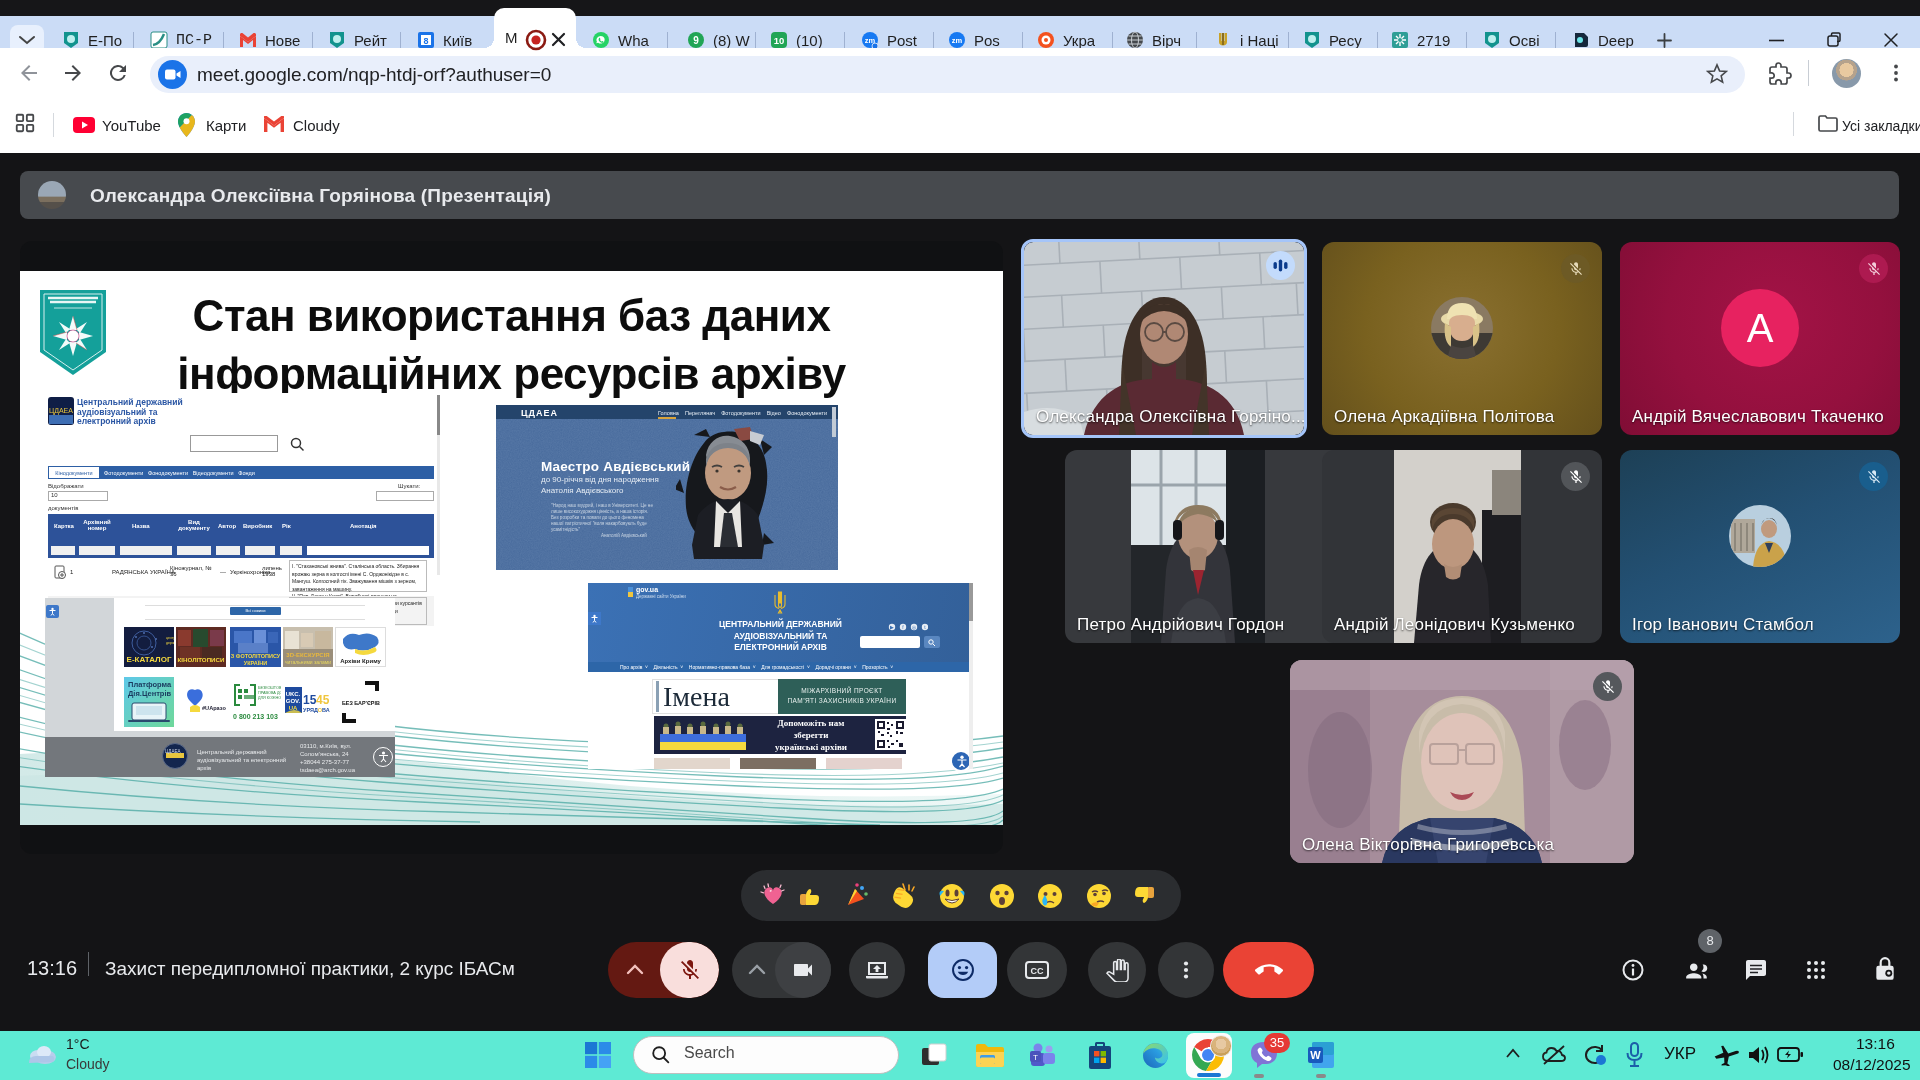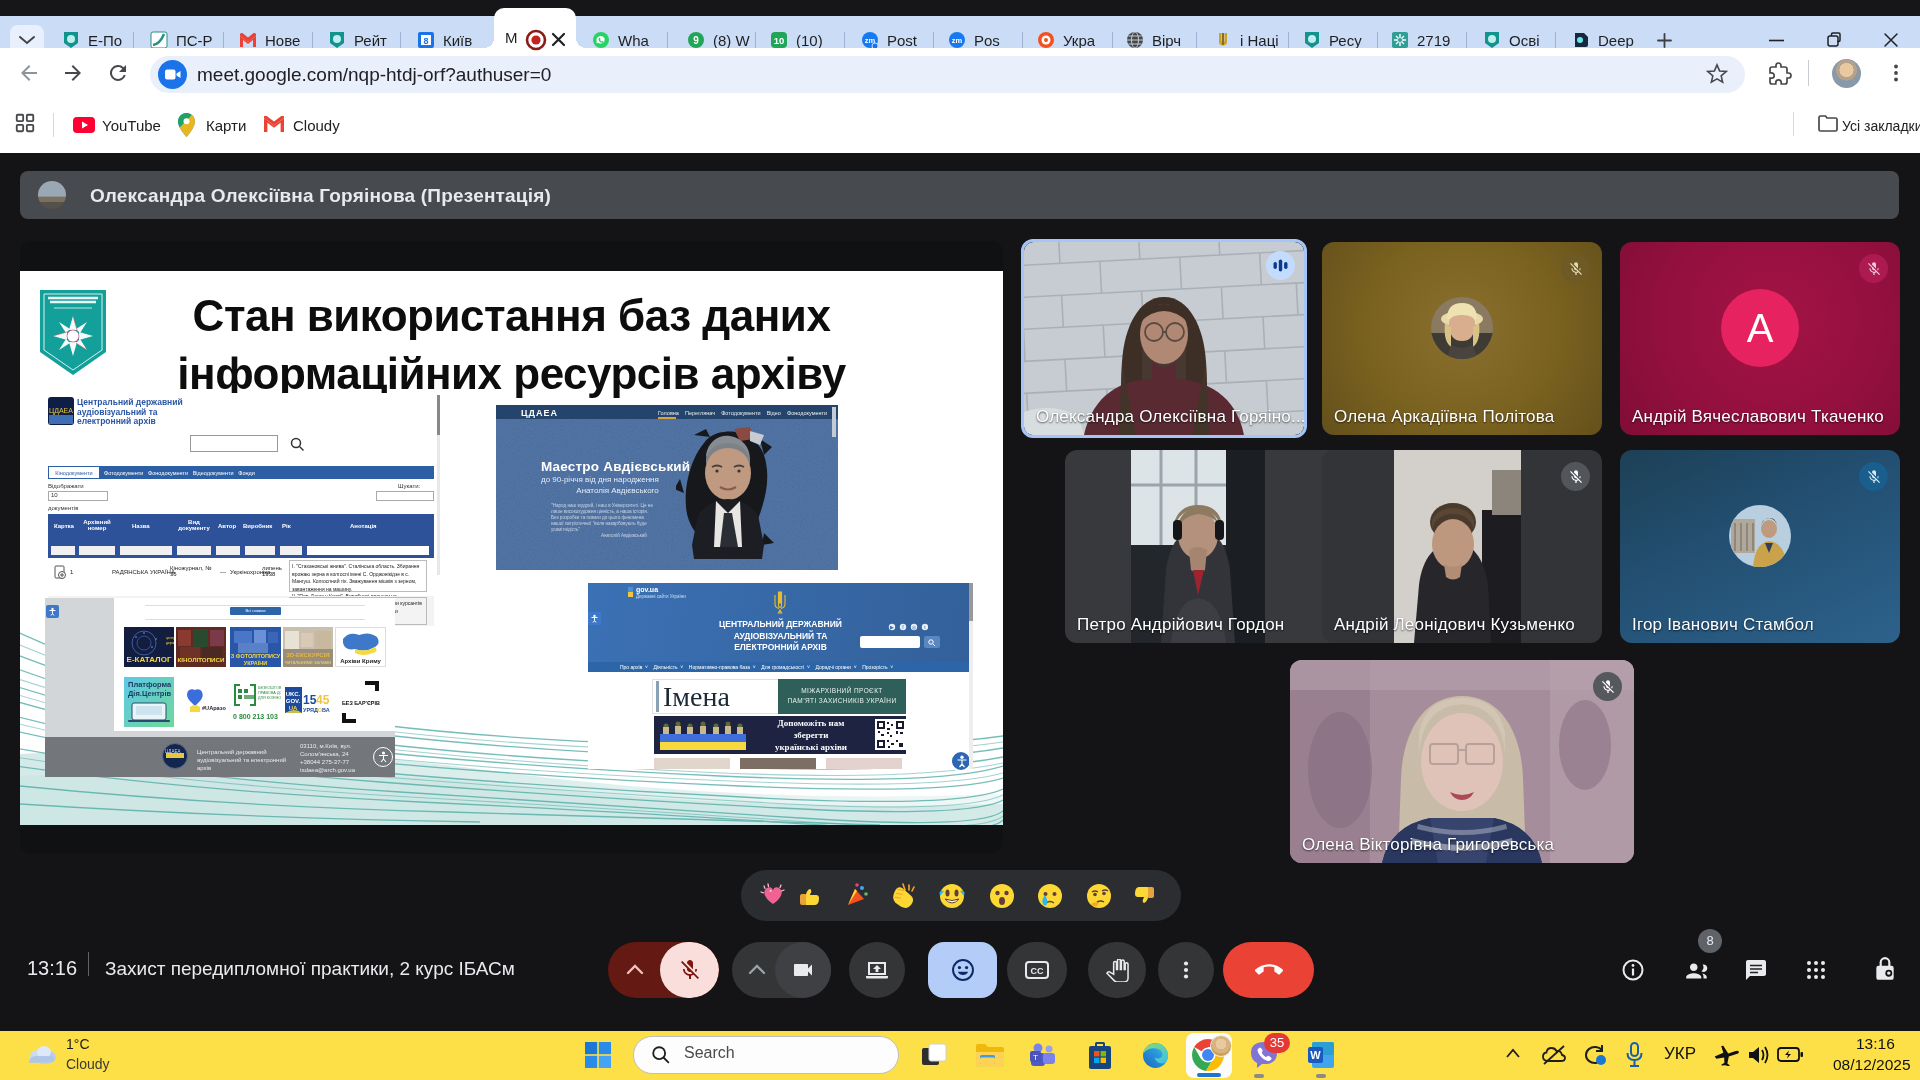--- a/index.html
+++ b/index.html
@@ -22,37 +22,37 @@
 #pbar { position:absolute; left:20px; top:18px; width:1879px; height:48px; background:#474a4e; border-radius:8px; }
 #pbar .nm { position:absolute; left:70px; top:14px; color:#e8eaed; font-size:19px; font-weight:bold; letter-spacing:.2px;}
 #prescont { position:absolute; left:20px; top:88px; width:983px; height:613px; background:#101113; border-radius:12px; }
 #slide { position:absolute; left:0px; top:30px; width:983px; height:554px; background:#ffffff; overflow:hidden; }
 .tile { position:absolute; border-radius:12px; overflow:hidden; background:#3c4043; }
 .nlab { position:absolute; left:12px; bottom:8px; white-space:nowrap; color:#fff; font-size:17px; font-weight:500; text-shadow:0 1px 2px rgba(0,0,0,.7); letter-spacing:.2px; }
 .micoff { position:absolute; top:12px; right:12px; width:29px; height:29px; border-radius:50%; display:flex; align-items:center; justify-content:center; }
 
 .cbtn { position:absolute; top:789px; height:56px; background:#333537; border-radius:28px; display:flex; align-items:center; justify-content:center; }
 
-#taskbar { position:absolute; left:0; top:1031px; width:1920px; height:49px; background:#fde047; }
+#taskbar { position:absolute; left:0; top:1031px; width:1920px; height:49px; background:#5eead4; }
 .tbtxt { font-size:14px; color:#1a1a1a; }
 </style>
 </head>
 <body>
 <div id="page">
   <div id="tabbar">
     <div class="abs" style="left:10px;top:9px;width:34px;height:30px;border-radius:8px;background:#e8f0fd;"></div>
     <svg class="abs" style="left:18px;top:18px" width="18" height="12" viewBox="0 0 18 12">
         <path d="M2 3 L9 9 L16 3" stroke="#444" stroke-width="2" fill="none" stroke-linecap="round"></path>
       </svg>
     <div class="tab" style="left:62px;"><svg class="fav" viewBox="0 0 18 18">
           <path d="M2 1h14v11l-7 5-7-5z" fill="#12938e"></path>
           <circle cx="9" cy="8" r="4" fill="#dff" opacity=".85"></circle>
         </svg>Е-По</div>
     <div class="tsep" style="left:133px"></div>
-    <div class="tab" style="left:150px;"><svg class="fav" viewBox="0 0 18 18">
+    <div class="tab" style="left:150px;font-family:Liberation Mono, monospace;"><svg class="fav" viewBox="0 0 18 18">
           <rect x="1" y="1" width="16" height="16" rx="2" fill="#fff" stroke="#2a8f85"></rect>
           <path d="M3 14 Q10 13 14 3" stroke="#2a8f85" stroke-width="2.5" fill="none"></path>
         </svg>ПС-Р</div>
     <div class="tsep" style="left:223px"></div>
     <div class="tab" style="left:239px;"><svg class="fav" viewBox="0 0 18 18">
           <path d="M1 16V5l8 6 8-6v11h-3V9l-5 4-5-4v7z" fill="#ea4335"></path>
           <path d="M1 5V3.5C1 2 3 1.6 4 2.5L9 6.5 14 2.5C15 1.6 17 2 17 3.5V5l-8 6z" fill="#ea4335"></path>
         </svg>Нове</div>
     <div class="tsep" style="left:312px"></div>
     <div class="tab" style="left:328px;"><svg class="fav" viewBox="0 0 18 18">
@@ -347,21 +347,21 @@
                 <feTurbulence type="fractalNoise" baseFrequency="0.9" numOctaves="2"></feTurbulence>
                 <feColorMatrix type="matrix" values="0 0 0 0 0.28 0 0 0 0 0.41 0 0 0 0 0.61 0 0 0 0.25 0"></feColorMatrix>
               </filter>
               <rect width="342" height="165" filter="url(#nz)"></rect>
             </svg>
         <div class="abs" style="left:0;top:0;width:342px;height:14px;background:#24446b;"></div>
         <div class="abs" style="left:25px;top:3px;color:#fff;font-size:9px;font-weight:bold;letter-spacing:1px;">ЦДАЕА</div>
         <div class="abs" style="left:162px;top:5px;color:#e8eef5;font-size:5.5px;">Головна&nbsp;&nbsp;&nbsp;&nbsp;Переглянач&nbsp;&nbsp;&nbsp;&nbsp;Фотодокументи&nbsp;&nbsp;&nbsp;&nbsp;Відео&nbsp;&nbsp;&nbsp;&nbsp;Фонодокументи</div>
         <div class="abs" style="left:162px;top:12px;width:18px;height:1.5px;background:#d9a43c;"></div>
         <div class="abs" style="left:45px;top:54px;color:#fff;font-size:13.5px;font-weight:bold;letter-spacing:.2px;">Маестро Авдієвський</div>
-        <div class="abs" style="left:45px;top:70px;color:#e4ebf3;font-size:8px;line-height:10.5px;text-align:right;">до 90-річчя від дня народження<br>Анатолія Авдієвського</div>
+        <div class="abs" style="left:45px;top:70px;color:#e4ebf3;font-size:8px;line-height:10.5px;">до 90-річчя від дня народження<br>Анатолія Авдієвського</div>
         <div class="abs" style="left:55px;top:98px;width:105px;color:#d7e0ea;font-size:4.6px;line-height:6px;opacity:.85;">"Народ наш мудрий, і наш в Університеті. Це не лише високохудожня цінність, а наша історія. Без розробки та поваги до цього феномена нашої патріотичної "воля накарбовують буде усамітнідість"<br><span style="margin-left:50px">Анатолій Авдієвський</span></div>
         <svg class="abs" style="left:180px;top:22px" width="104" height="134" viewBox="0 0 104 134">
           <path d="M42 6 C66 0 86 12 90 36 C94 56 88 76 82 92 C74 112 58 124 42 120 C26 116 12 102 10 80 C8 56 16 30 28 16 C32 10 37 8 42 6z" fill="#16181c"></path>
           <path d="M18 8 L30 2 L34 10z M84 12 L96 20 L88 28z M4 52 L-2 62 L8 66z M88 106 L98 116 L86 118z M36 124 L44 132 L52 122z" fill="#16181c"></path>
           <path d="M58 2 L74 0 L78 12 L64 14z" fill="#8a4a42"></path>
           <path d="M74 4 L88 8 L84 18 L74 14z" fill="#c8ccd2"></path>
           <path d="M30 28 C32 14 44 7 54 9 C66 11 74 20 74 32 L72 42 C68 33 61 30 52 32 C43 34 36 34 32 40z" fill="#878c93"></path>
           <ellipse cx="52" cy="46" rx="23" ry="27" fill="#c09a80"></ellipse>
           <path d="M30 40 Q33 22 52 21 Q71 22 74 40 L74 32 Q69 16 52 16 Q35 16 30 32z" fill="#7d8289"></path>
           <path d="M36 40 Q41 37 46 40M58 40 Q63 37 68 40" stroke="#42403e" stroke-width="1.8" fill="none"></path>

